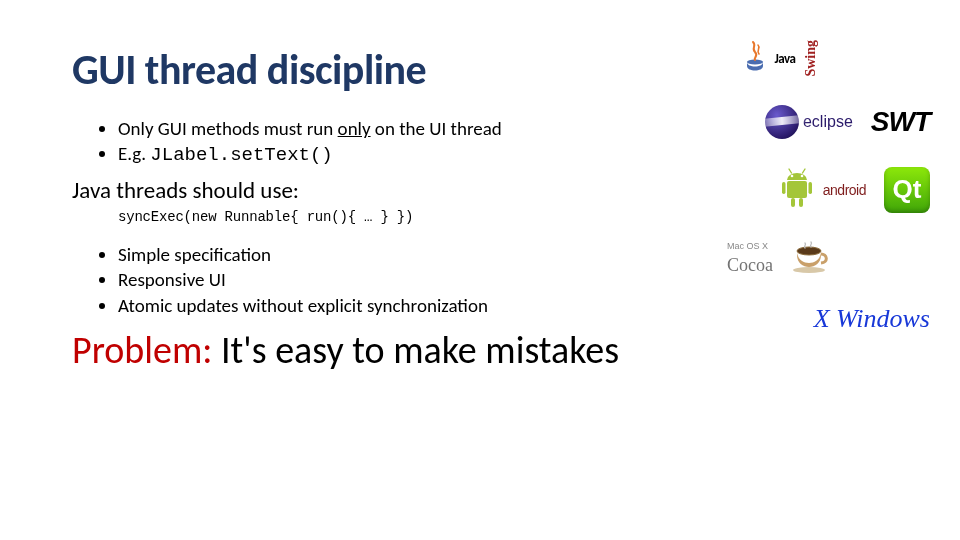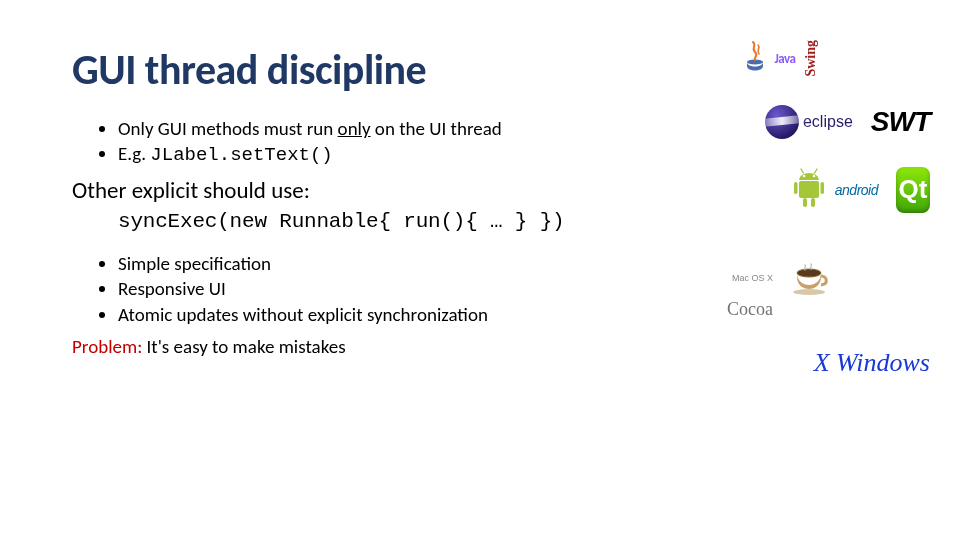--- a/index.html
+++ b/index.html
@@ -41,31 +41,31 @@
   }
   ul.bullets li {
     font-size: 19px;
     margin: 1px 0;
   }
   .under {
     text-decoration: underline;
   }
   .code {
     font-family: Consolas, "Courier New", monospace;
-    font-size: 21px;
+    font-size: 14px;
     margin: 2px 0 16px 46px;
     letter-spacing: -0.2px;
   }
   .adv-label {
     color: #C00000;
     font-size: 23px;
     margin: 18px 0 2px 0;
   }
   .problem-line {
-    font-size: 19px;
+    font-size: 38px;
     margin: 6px 0 16px 0;
   }
   .problem-label {
     color: #C00000;
   }
 
   
   .logos {
     position: absolute;
     right: 30px;
@@ -81,21 +81,21 @@
   }
 
   
   .java-logo {
     display: flex;
     align-items: center;
     gap: 6px;
   }
   .java-cup { width: 28px; height: 36px; position: relative; }
   .java-cup svg { width: 28px; height: 36px; }
-  .java-text { font-size: 13px; font-weight: 700; color: #8b5cf6; letter-spacing: -0.5px; }
+  .java-text { font-size: 13px; font-weight: 700; color: #000000; letter-spacing: -0.5px; }
   .swing-text {
     writing-mode: vertical-rl;
     transform: rotate(180deg);
     font-family: Georgia, serif;
     font-weight: 700;
     font-size: 14px;
     color: #a02020;
     margin-left: 4px;
   }
 
@@ -110,34 +110,34 @@
     content:""; position:absolute; left:-10px; top:12px; width:54px; height:8px;
     background: linear-gradient(90deg, rgba(255,255,255,0) 0%, rgba(255,255,255,0.9) 50%, rgba(255,255,255,0) 100%);
     transform: rotate(-6deg);
   }
   .eclipse-text { color:#2a1a6a; font-size:16px; font-weight:400; font-family: Arial, sans-serif; }
   .swt-text { font-weight:700; font-size:28px; font-style:italic; font-family: Arial, sans-serif; letter-spacing:-1px; }
 
   
   .android-logo { width:40px; height:44px; }
   .android-logo svg { width:40px; height:44px; }
-  .android-text { color:#0369a1; font-size:14px; font-family: Arial, sans-serif; letter-spacing:-0.5px;font-style:italic; }
+  .android-text { color:#7f1d1d; font-size:14px; font-family: Arial, sans-serif; letter-spacing:-0.5px; }
 
   
   .qt-badge {
-    width: 34px; height: 46px; border-radius: 8px;
+    width: 46px; height: 46px; border-radius: 8px;
     background: linear-gradient(180deg,#8de80a 0%, #3fa508 100%);
     display:flex; align-items:center; justify-content:center;
     color:#ffffff; font-weight:700; font-size:26px;
     font-family: Arial, sans-serif;
     box-shadow: inset 0 -2px 4px rgba(0,0,0,0.25);
   }
 
   
-  .cocoa-block { display:flex; flex-direction:column; align-items:flex-end; gap:16px;margin-top:32px; }
+  .cocoa-block { display:flex; flex-direction:column; align-items:flex-start; gap:4px; }
   .cocoa-label { font-size:9px; color:#888; font-family: Arial, sans-serif; }
   .cocoa-word { font-size:18px; color:#737373; font-family: "Times New Roman", serif; }
   .cocoa-cup { width:42px; height:34px; }
   .cocoa-cup svg { width:42px; height:34px; }
 
   
   .xwin {
     font-family: "Times New Roman", serif;
     font-size: 26px;
     font-style: italic;
@@ -158,21 +158,21 @@
 
     <ul class="bullets">
       <li>
         <span>Only GUI methods must run </span><span class="under">only</span><span> on the UI thread</span>
       </li>
       <li>
         <span>E.g. </span><span style="font-family: Consolas, 'Courier New', monospace;">JLabel.setText()</span>
       </li>
     </ul>
 
-    <div class="lvl1">Other explicit should use:</div>
+    <div class="lvl1">Java threads should use:</div>
     <div class="code">syncExec(new Runnable{ run(){ … } })</div>
 
     <ul class="bullets">
       <li>Simple specification</li>
       <li>Responsive UI</li>
       <li>Atomic updates without explicit synchronization</li>
     </ul>
 
     <div class="problem-line">
       <span class="problem-label">Problem:</span><span>  It's easy to make mistakes</span>

